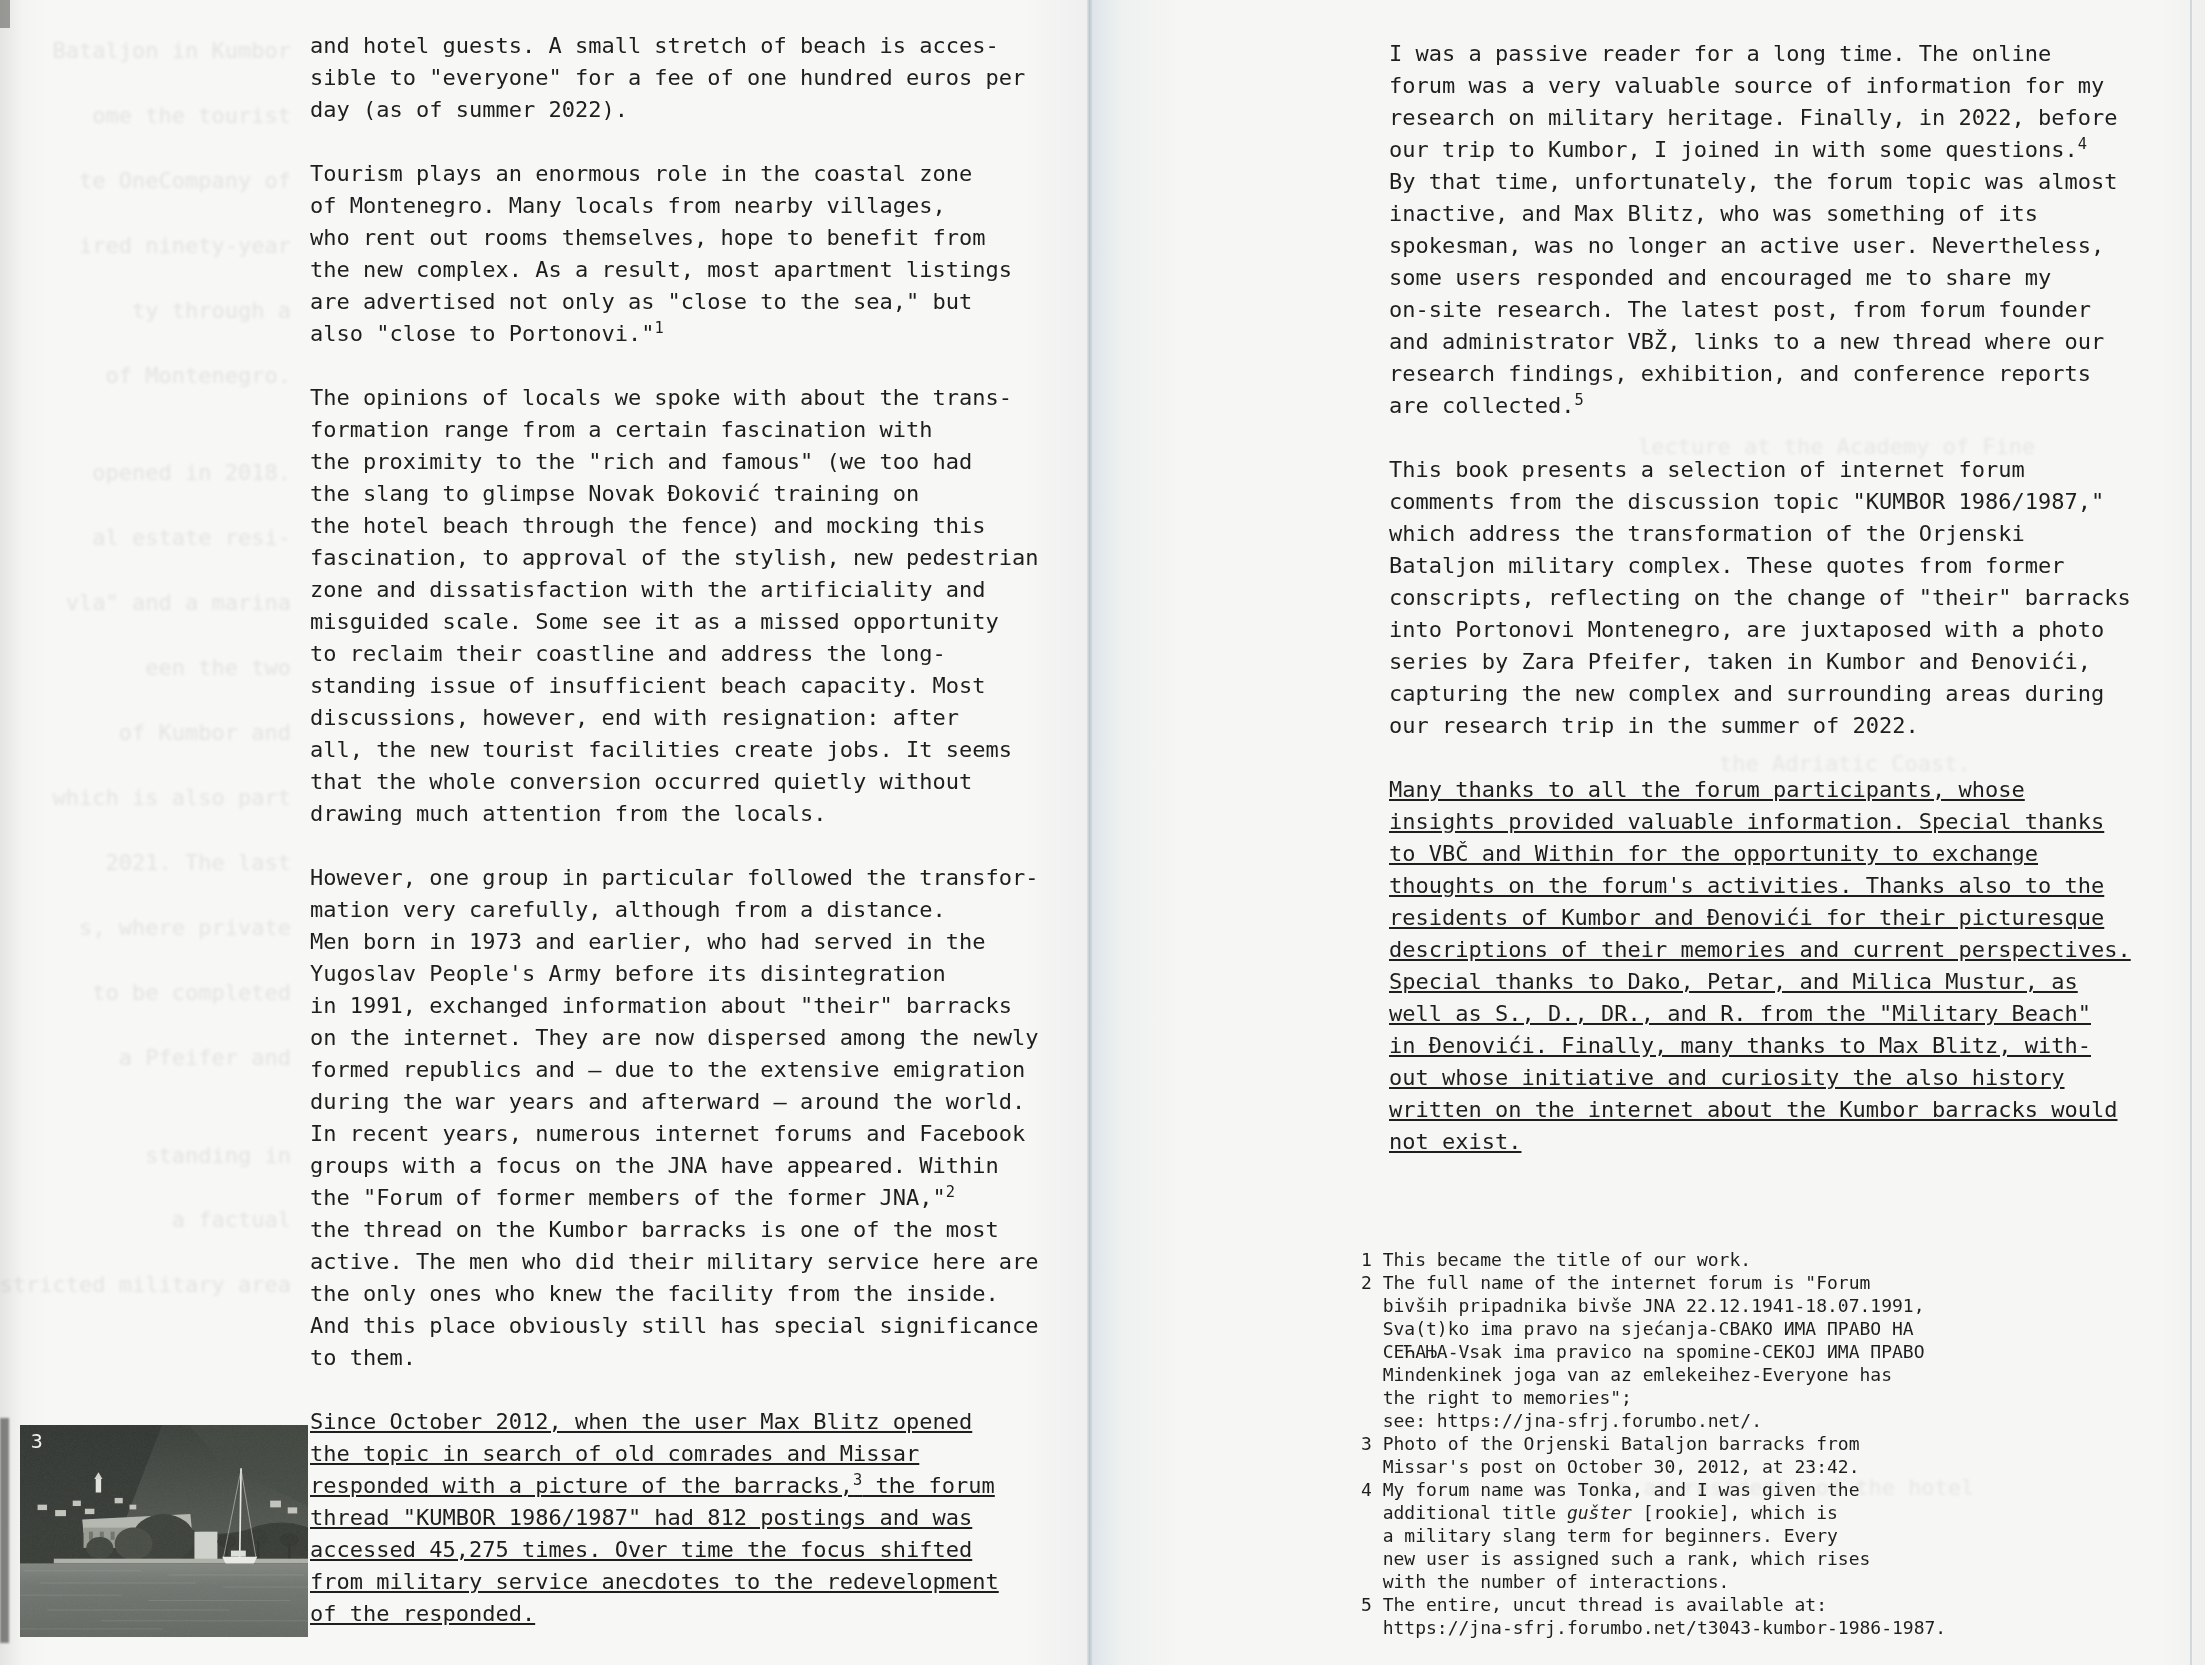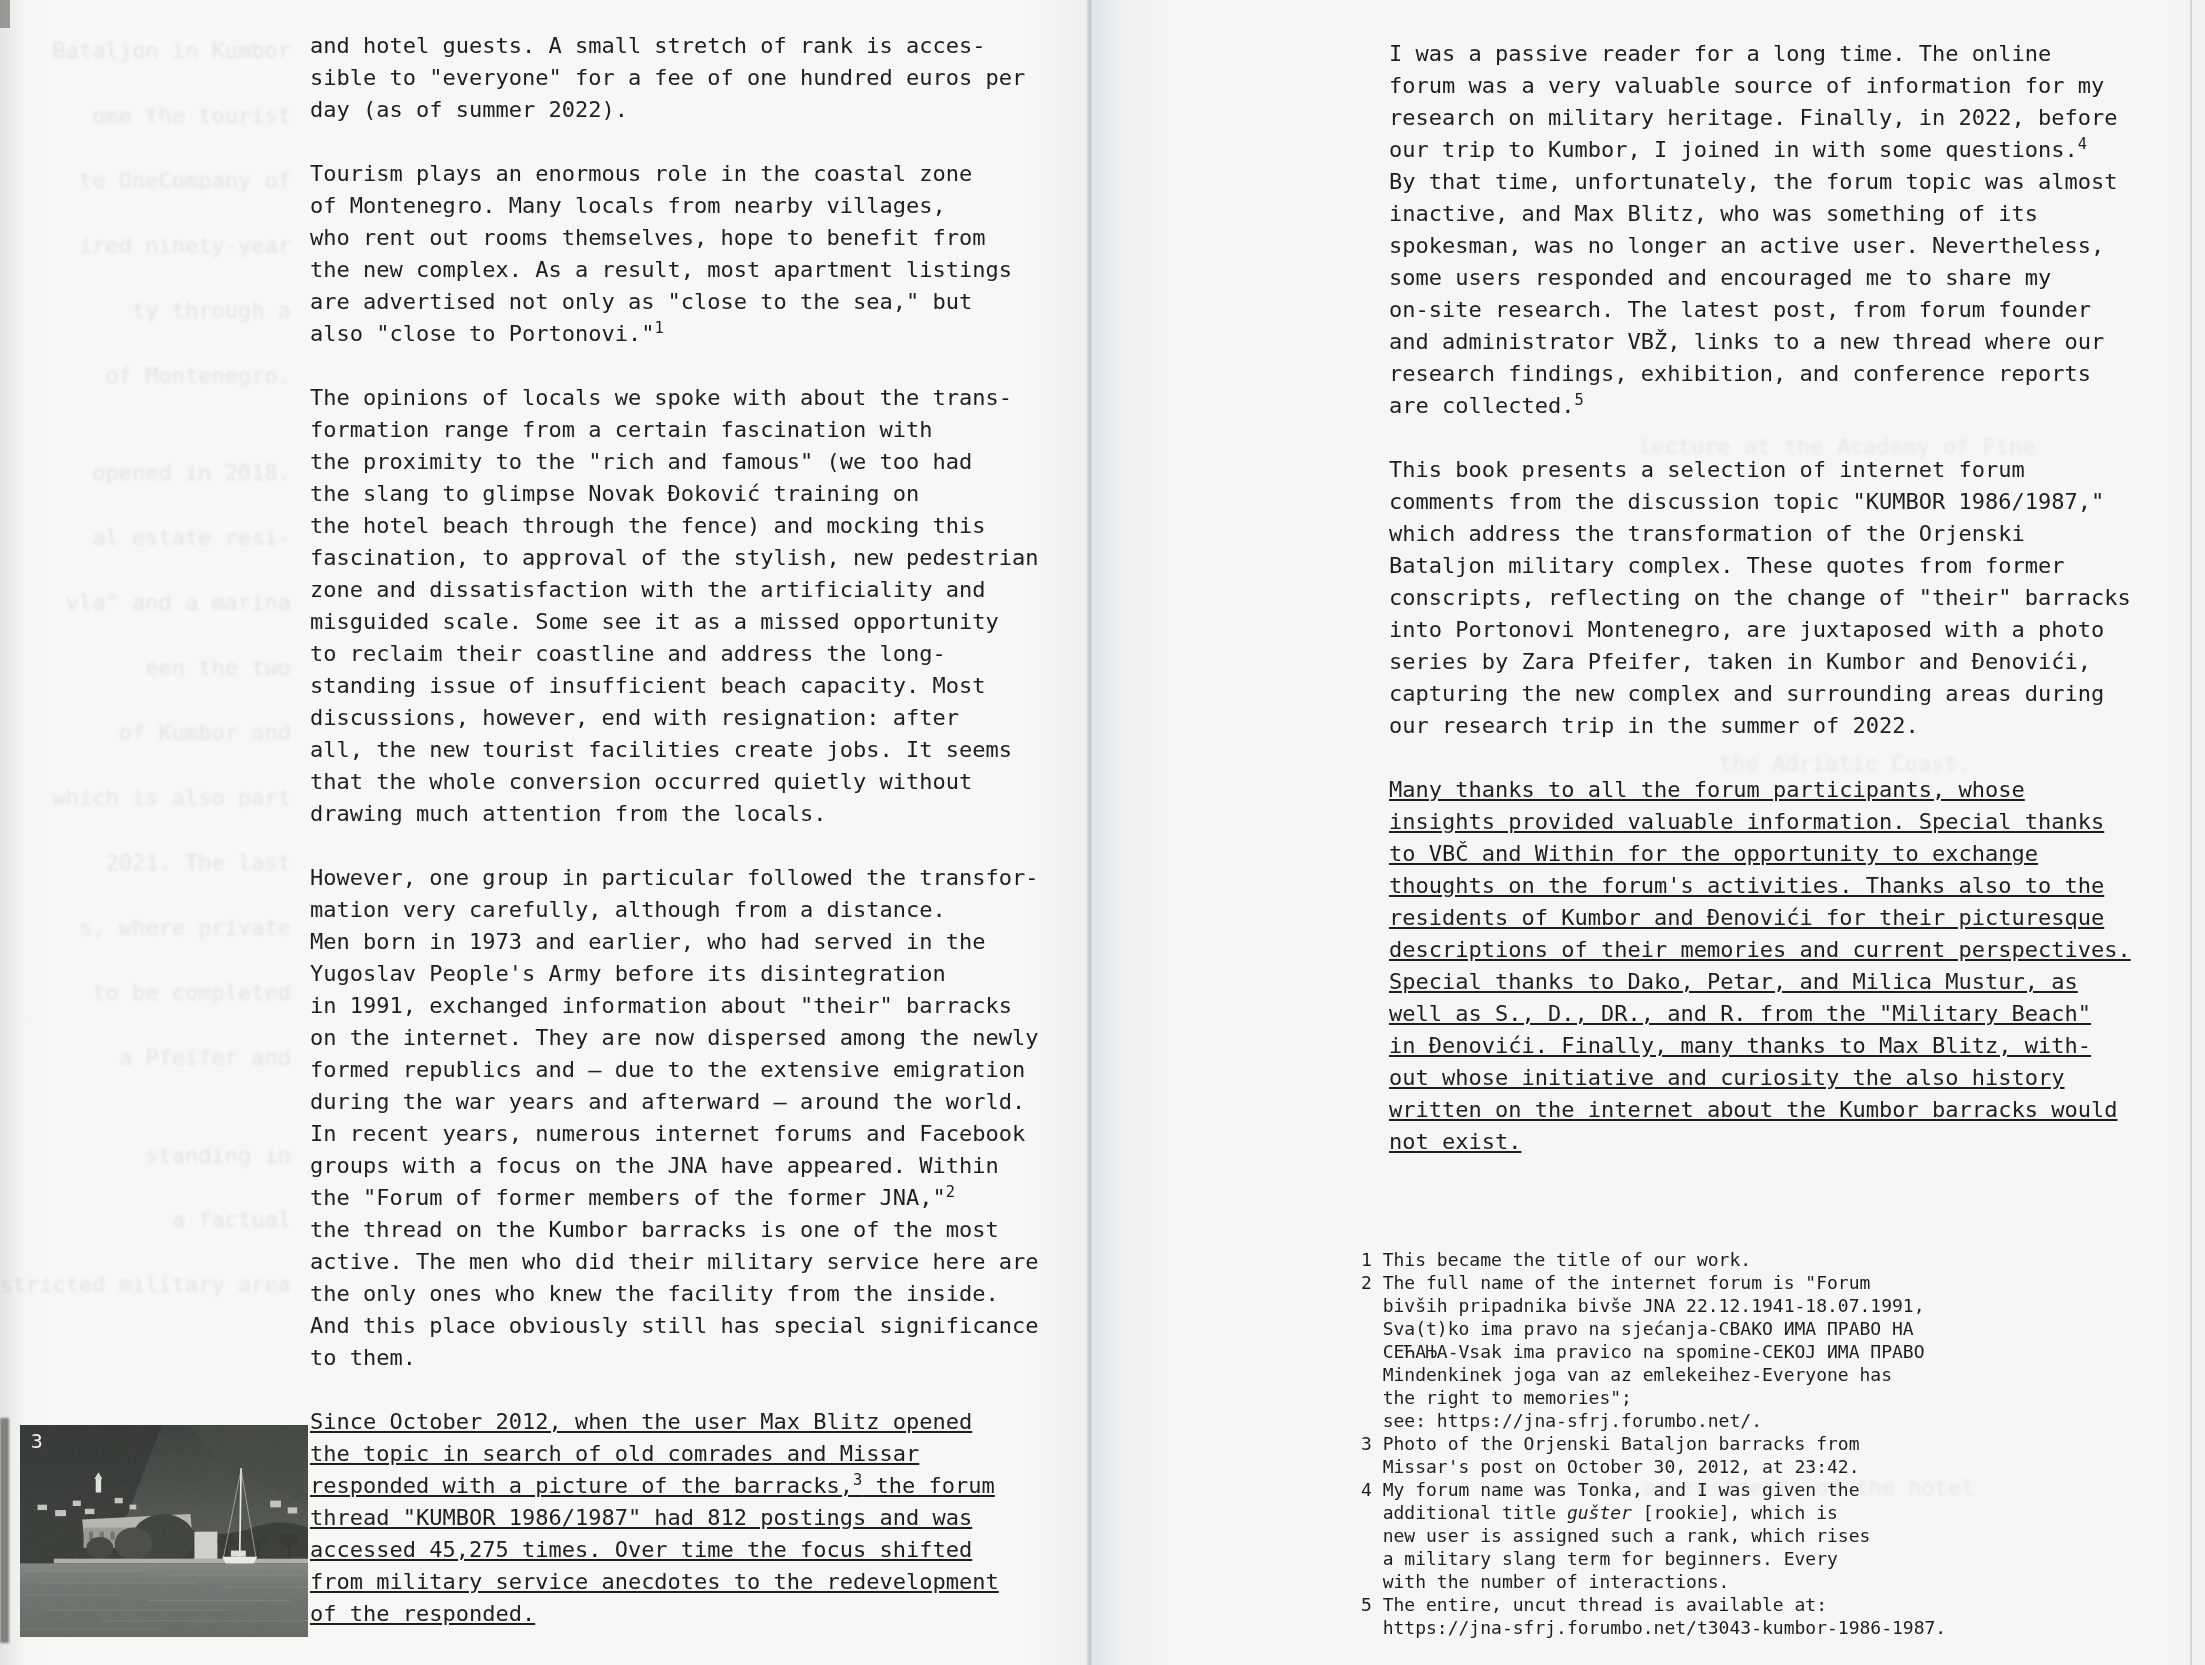--- a/index.html
+++ b/index.html
@@ -72,21 +72,21 @@
         <div class="ghost" style="top: 847px;">2021. The last</div>
         <div class="ghost" style="top: 912px;">s, where private</div>
         <div class="ghost" style="top: 977px;">to be completed</div>
         <div class="ghost" style="top: 1042px;">a Pfeifer and</div>
         <div class="ghost" style="top: 1140px;">standing in</div>
         <div class="ghost" style="top: 1204px;">a factual</div>
         <div class="ghost" style="top: 1269px;">restricted military area</div>
       </div>
     <div class="col col-left" id="col-left">
         <div class="para">
-          <div class="line">and hotel guests. A small stretch of rank is acces-</div>
+          <div class="line">and hotel guests. A small stretch of beach is acces-</div>
           <div class="line">sible to "everyone" for a fee of one hundred euros per</div>
           <div class="line">day (as of summer 2022).</div>
         </div>
         <div class="para">
           <div class="line">Tourism plays an enormous role in the coastal zone</div>
           <div class="line">of Montenegro. Many locals from nearby villages,</div>
           <div class="line">who rent out rooms themselves, hope to benefit from</div>
           <div class="line">the new complex. As a result, most apartment listings</div>
           <div class="line">are advertised not only as "close to the sea," but</div>
           <div class="line">also "close to Portonovi."<sup>1</sup></div>
@@ -289,22 +289,22 @@
         <div class="line">  the right to memories";</div>
         <div class="line">  see: https://jna-sfrj.forumbo.net/.</div>
       </div>
       <div class="fn">
         <div class="line">3 Photo of the Orjenski Bataljon barracks from</div>
         <div class="line">  Missar's post on October 30, 2012, at 23:42.</div>
       </div>
       <div class="fn">
         <div class="line">4 My forum name was Tonka, and I was given the</div>
         <div class="line">  additional title <i>gušter</i> [rookie], which is</div>
+        <div class="line">  a military slang term for beginners. Every</div>
         <div class="line">  new user is assigned such a rank, which rises</div>
-        <div class="line">  a military slang term for beginners. Every</div>
         <div class="line">  with the number of interactions.</div>
       </div>
       <div class="fn">
         <div class="line">5 The entire, uncut thread is available at:</div>
         <div class="line">  https://jna-sfrj.forumbo.net/t3043-kumbor-1986-1987.</div>
       </div>
     </div>
 
   <div class="fold"></div>
   <div class="edge-right-line"></div>

